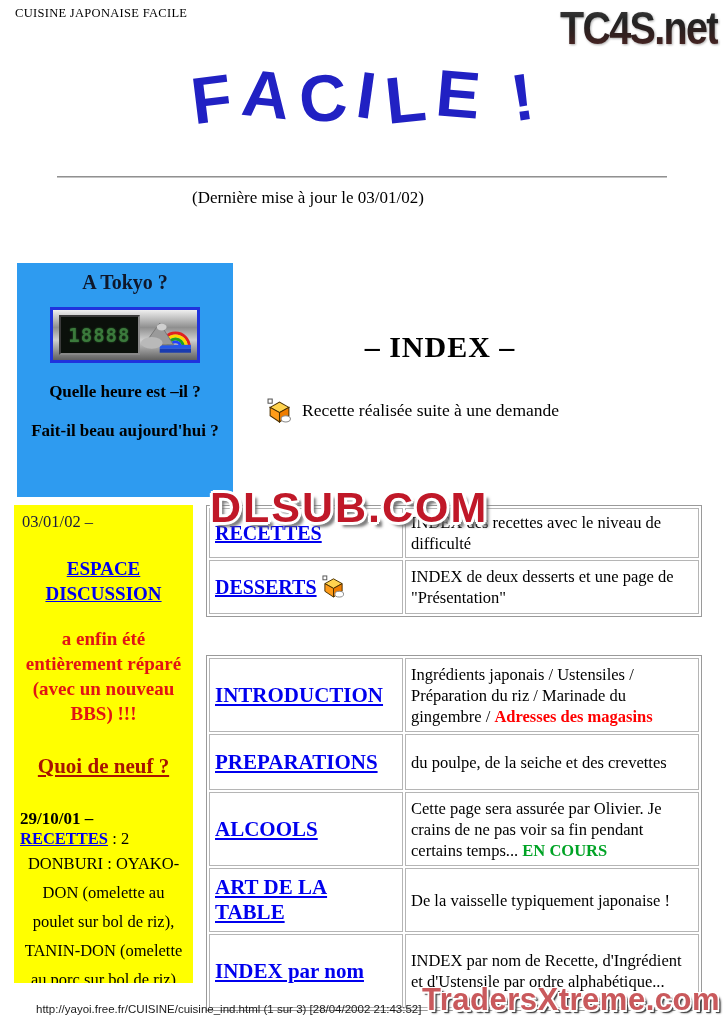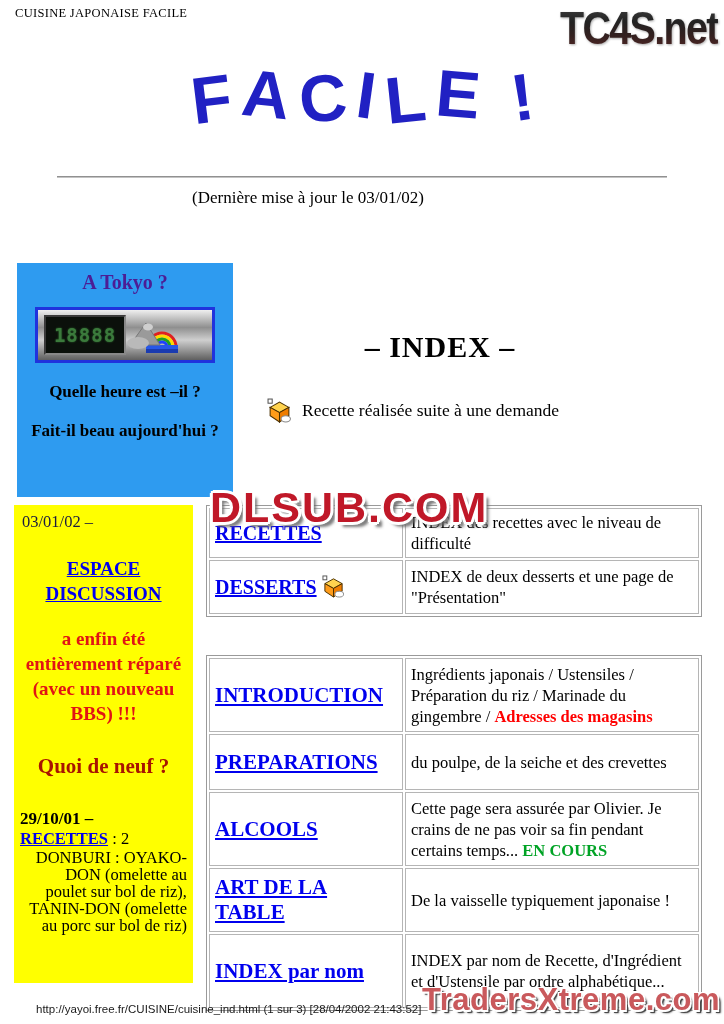--- a/index.html
+++ b/index.html
@@ -24,47 +24,47 @@
   .title-letter:nth-child(4){transform:rotate(8deg) translateY(-1px);}
   .title-letter:nth-child(5){transform:rotate(-6deg) translateY(3px);}
   .title-letter:nth-child(6){transform:rotate(5deg) translateY(-2px);}
   .title-letter:nth-child(7){transform:rotate(-8deg) translateY(1px);margin-left:26px;}
 
   .rule{left:57px;top:176px;width:610px;height:2px;background:linear-gradient(#777,#ddd);}
   .update-line{left:0;top:188px;width:616px;text-align:center;font-size:17px;}
 
   
   .tokyo{left:17px;top:263px;width:216px;height:234px;background:#2e9bf0;text-align:center;}
-  .tokyo-title{color:#4c1d95;font-weight:bold;font-size:20px;padding-top:8px;}
-  .clock{margin:13px auto 0;width:180px;height:56px;border:3px solid #2033dd;
+  .tokyo-title{color:#0f172a;font-weight:bold;font-size:20px;padding-top:8px;}
+  .clock{margin:13px auto 0;width:150px;height:56px;border:3px solid #2033dd;
     background:linear-gradient(180deg,#efefef 0%,#8f8f8f 35%,#cfcfcf 60%,#5f5f5f 100%);
     display:flex;align-items:center;padding:0 6px;box-sizing:border-box;cursor:pointer;}
   .lcd{width:82px;height:40px;background:#0b100b;border:2px solid #3a3a3a;
     border-right-color:#888;border-bottom-color:#888;box-sizing:border-box;
     font-family:"DejaVu Sans Mono",monospace;font-weight:bold;font-size:19px;
     color:#3b7a3c;text-shadow:0 0 2px #2e6b2e;line-height:36px;text-align:center;letter-spacing:1px;}
   .tokyo-q{color:#000;font-weight:bold;font-size:17px;margin-top:19px;padding:0 7px;line-height:20px;}
 
   
   .index-heading{left:210px;top:330px;width:460px;text-align:center;
     font-size:30px;font-weight:bold;letter-spacing:1px;}
   .legend{left:266px;top:398px;display:flex;align-items:center;gap:9px;font-size:17.5px;}
 
   
   .news{left:14px;top:505px;width:179px;height:478px;background:#ffff00;
     box-sizing:border-box;padding:5px 6px;text-align:center;overflow:hidden;}
   .nb-date1{text-align:left;font-size:16.5px;color:#1a1a40;margin:2px 0 24px 2px;}
   .nb-link1{font-size:19px;font-weight:bold;color:#0000ee;text-decoration:underline;
     line-height:25px;cursor:pointer;display:block;}
   .nb-news1{font-size:19px;font-weight:bold;color:#e11414;line-height:25px;margin-top:20px;}
-  .nb-question{font-size:21px;font-weight:bold;color:#a81400;margin-top:28px;}
+  .nb-question{font-size:21px;font-weight:bold;color:#a81400;margin-top:28px;text-decoration:underline;}
   .nb-date2{text-align:left;font-size:17px;font-weight:bold;margin-top:30px;}
   .nb-line2{text-align:left;font-size:16.5px;}
   .nb-link2{font-weight:bold;color:#0000ee;text-decoration:underline;cursor:pointer;}
-  .nb-news2{text-align:right;font-size:16.5px;line-height:17px;}
+  .nb-news2{text-align:center;font-size:16.5px;line-height:29px;}
 
   
   .idx-table{position:absolute;left:206px;width:496px;border:1px solid #9a9a9a;
     border-collapse:separate;border-spacing:2px;background:#fff;}
   .t1{top:505px;}
   .t2{top:655px;}
   .idx-table td{border:1px solid #b5b5b5;padding:2px 5px;vertical-align:middle;}
   td.linkcell{width:182px;}
   td.desccell{font-size:16.5px;line-height:21px;vertical-align:middle;}
   a.tbl-link{color:#0000ee;font-weight:bold;text-decoration:underline;cursor:pointer;}

